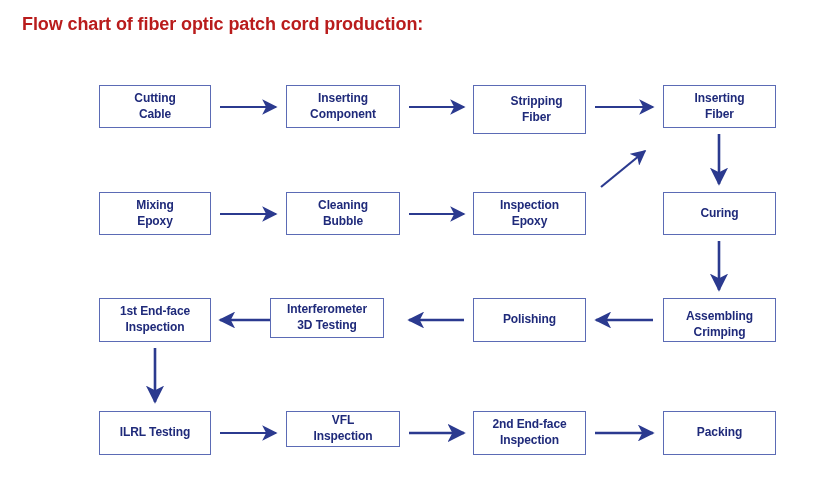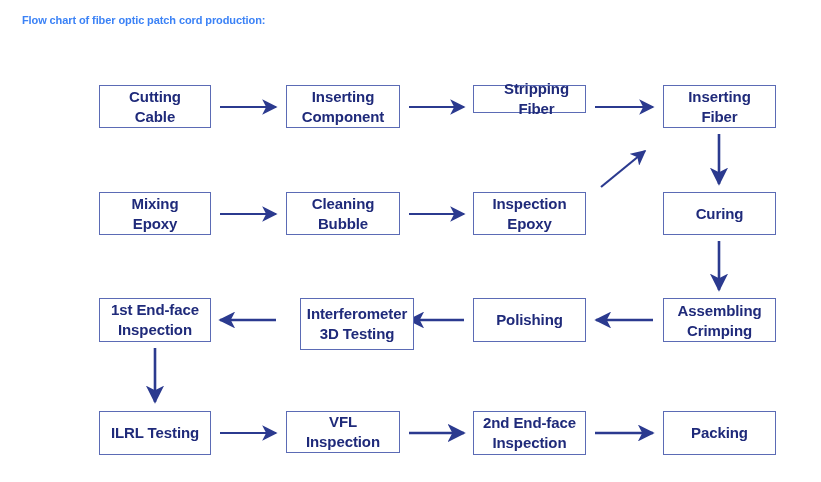--- a/index.html
+++ b/index.html
@@ -17,37 +17,37 @@
   #canvas {
     position: relative;
     width: 821px;
     height: 482px;
     background: #ffffff;
   }
   #chart-title {
     position: absolute;
     left: 22px;
     top: 14px;
-    font-size: 11px;
+    font-size: 18px;
     font-weight: bold;
-    color: #3b82f6;
+    color: #b91c1c;
     letter-spacing: -0.1px;
     white-space: nowrap;
   }
   .node {
     position: absolute;
     box-sizing: border-box;
     border: 1.6px solid #5b6bb5;
     background: #ffffff;
     display: flex;
     align-items: center;
     justify-content: center;
     text-align: center;
     color: #1f2a7a;
-    font-size: 15px;
+    font-size: 12px;
     font-weight: bold;
     line-height: 1.32;
     letter-spacing: -0.1px;
     padding: 0 2px;
   }
   .node .label {
     display: block;
     width: 100%;
   }
   .arrow-layer {
@@ -127,21 +127,21 @@
   </svg>
 
   <div class="node" style="left:99px; top:85px; width:112px; height:43px;">
     <span class="label"><span>Cutting</span><br><span>Cable</span></span>
   </div>
 
   <div class="node" style="left:286px; top:85px; width:114px; height:43px;">
     <span class="label"><span>Inserting</span><br><span>Component</span></span>
   </div>
 
-  <div class="node" style="left:473px; top:85px; width:113px; height:28px;padding-left:16px;">
+  <div class="node" style="left:473px; top:85px; width:113px; height:49px;padding-left:16px;">
     <span class="label"><span>Stripping</span><br><span>Fiber</span></span>
   </div>
 
   <div class="node" style="left:663px; top:85px; width:113px; height:43px;">
     <span class="label"><span>Inserting</span><br><span>Fiber</span></span>
   </div>
 
   <div class="node" style="left:99px; top:192px; width:112px; height:43px;justify-content:center;">
     <span class="label"><span>Mixing</span><br><span>Epoxy</span></span>
   </div>
@@ -155,37 +155,37 @@
   </div>
 
   <div class="node" style="left:663px; top:192px; width:113px; height:43px;align-items:center;">
     <span class="label">Curing</span>
   </div>
 
   <div class="node" style="left:99px; top:298px; width:112px; height:44px;">
     <span class="label"><span>1st End-face</span><br><span>Inspection</span></span>
   </div>
 
-  <div class="node" style="left:300px; top:298px; width:114px; height:52px;">
+  <div class="node" style="left:270px; top:298px; width:114px; height:40px;">
     <span class="label"><span>Interferometer</span><br><span>3D Testing</span></span>
   </div>
 
   <div class="node" style="left:473px; top:298px; width:113px; height:44px;">
     <span class="label">Polishing</span>
   </div>
 
   <div class="node" style="left:663px; top:298px; width:113px; height:44px;align-items:flex-end;">
     <span class="label"><span>Assembling</span><br><span>Crimping</span></span>
   </div>
 
   <div class="node" style="left:99px; top:411px; width:112px; height:44px;">
     <span class="label">ILRL Testing</span>
   </div>
 
-  <div class="node" style="left:286px; top:411px; width:114px; height:42px;">
+  <div class="node" style="left:286px; top:411px; width:114px; height:36px;">
     <span class="label"><span>VFL</span><br><span>Inspection</span></span>
   </div>
 
   <div class="node" style="left:473px; top:411px; width:113px; height:44px;">
     <span class="label"><span>2nd End-face</span><br><span>Inspection</span></span>
   </div>
 
   <div class="node" style="left:663px; top:411px; width:113px; height:44px;">
     <span class="label">Packing</span>
   </div>

